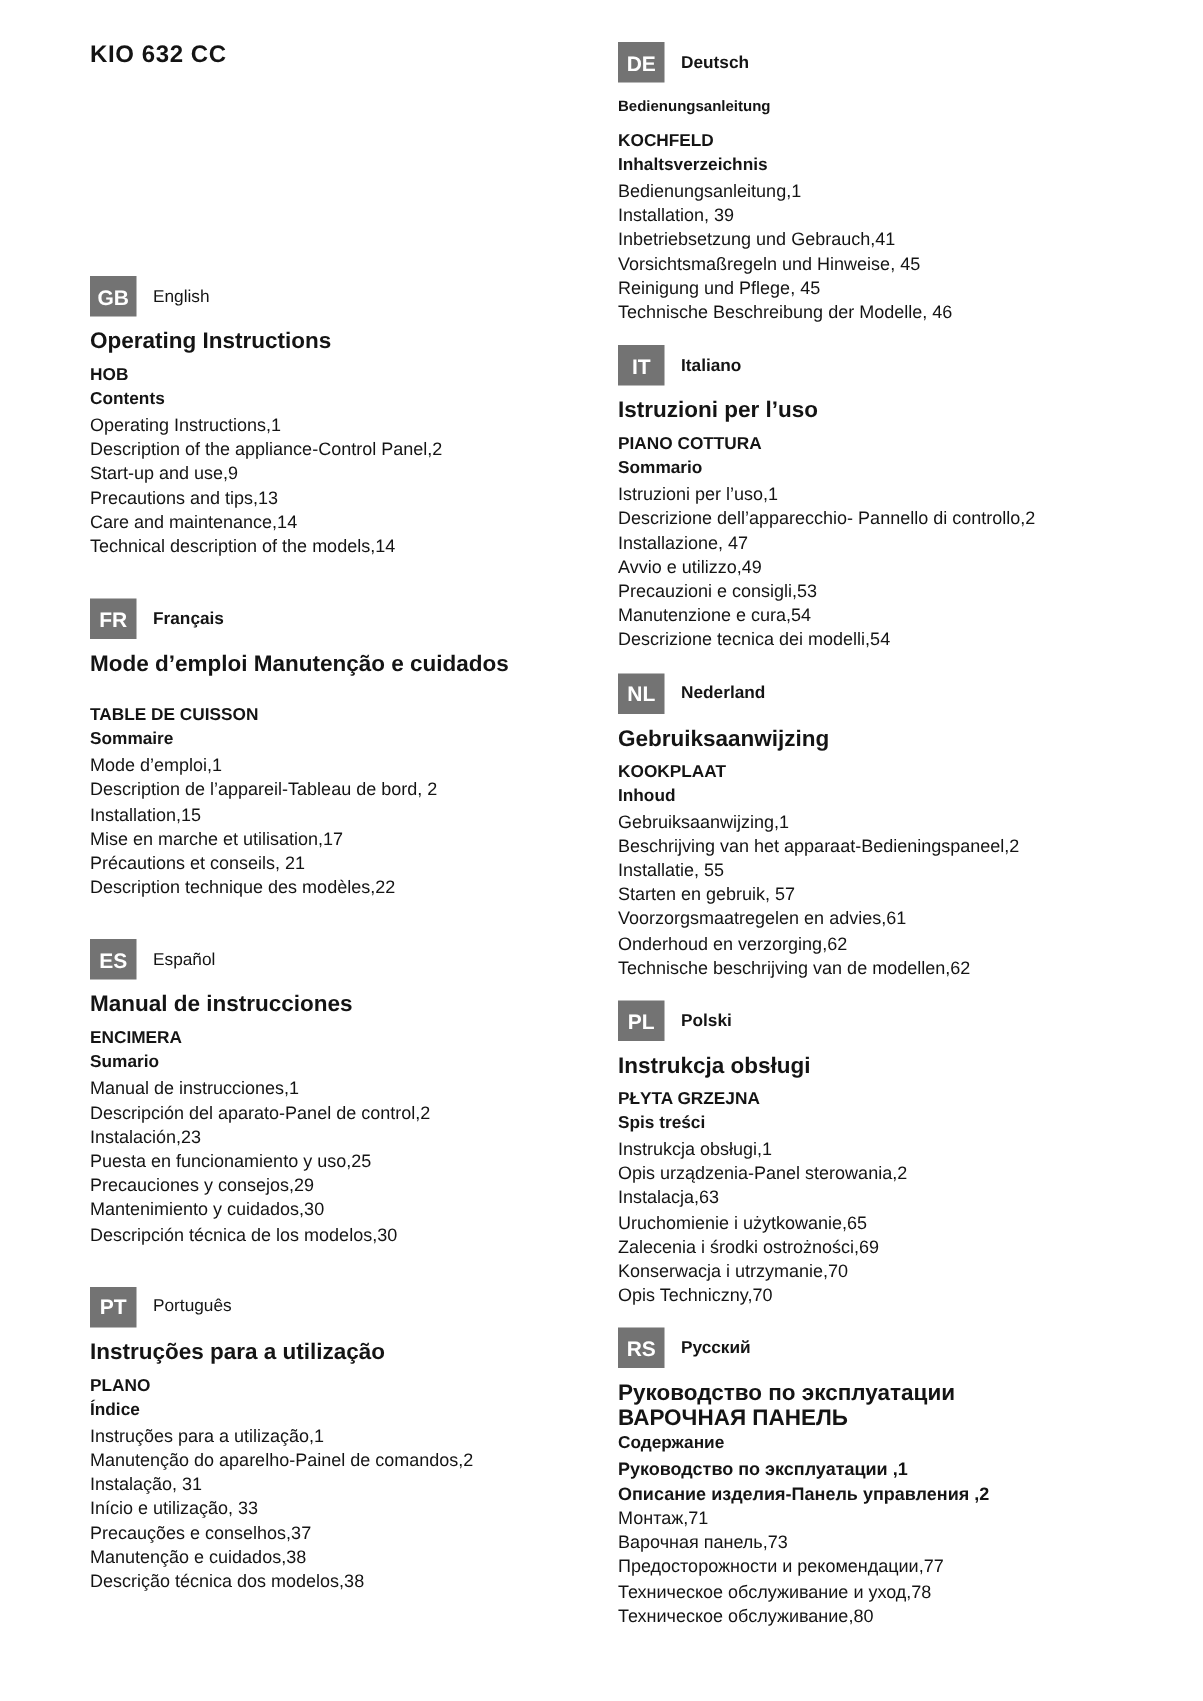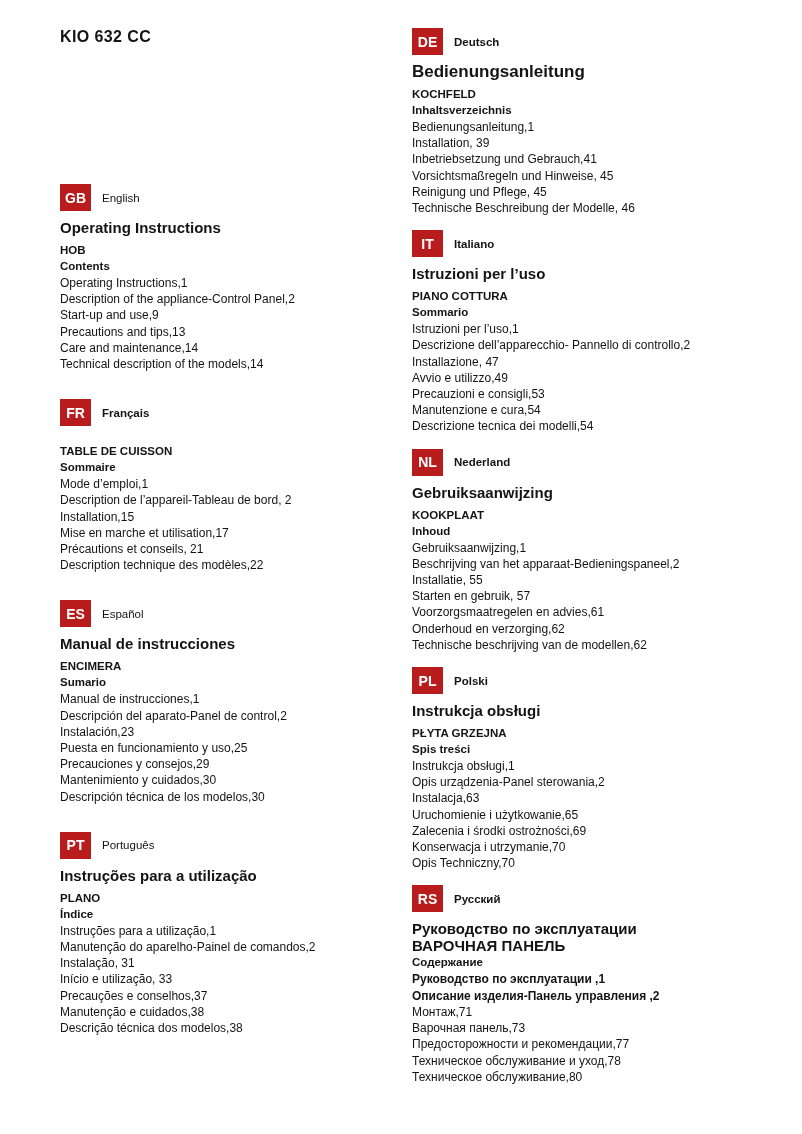--- a/index.html
+++ b/index.html
@@ -11,28 +11,28 @@
   }
   .model-title { font-size: 16px; font-weight: bold; letter-spacing: 0.4px; }
   .columns { display: flex; gap: 20px; }
   .col-left { flex: 0 0 332px; }
   .col-right { flex: 1; min-width: 0; }
   .section { margin-bottom: 27px; }
   .col-right .section { margin-bottom: 14px; }
   .first-left-section { margin-top: 138px; }
   .lang-row { display: flex; align-items: center; gap: 11px; margin-bottom: 7px; }
   .badge {
-    background: #b91c1c; color: #fff; font-weight: bold; font-size: 14px;
+    background: #737373; color: #fff; font-weight: bold; font-size: 14px;
     width: 31px; height: 27px; display: flex; align-items: center; justify-content: center;
     flex: 0 0 31px;
   }
   .lang-name { font-size: 11.5px; }
   .lang-name.bold { font-weight: bold; }
   .section-title { font-size: 15px; font-weight: bold; margin: 2px 0 5px 0; line-height: 19px; }
-  .section-title.small { font-size: 17px; }
+  .section-title.small { font-size: 10px; }
   .sub-heading { font-size: 11.5px; font-weight: bold; line-height: 16px; }
   .gap-before { margin-top: 17px; }
   .toc { list-style: none; margin: 1px 0 0 0; padding: 0; font-size: 12px; line-height: 16.2px; }
   .toc li.bold { font-weight: bold; }
 </style>
 </head>
 <body>
 
 <div class="page">
   <div class="columns">
@@ -56,20 +56,21 @@
           <li>Care and maintenance,14</li>
           <li>Technical description of the models,14</li>
         </ul>
       </div>
 
       <div class="section">
         <div class="lang-row">
           <span class="badge">FR</span>
           <span class="lang-name bold">Français</span>
         </div>
+        <div class="section-title">Mode d’emploi Manutenção e cuidados</div>
         <div class="sub-heading gap-before">TABLE DE CUISSON</div>
         <div class="sub-heading">Sommaire</div>
         <ul class="toc">
           <li>Mode d’emploi,1</li>
           <li>Description de l’appareil-Tableau de bord, 2</li>
           <li>Installation,15</li>
           <li>Mise en marche et utilisation,17</li>
           <li>Précautions et conseils, 21</li>
           <li>Description technique des modèles,22</li>
         </ul>

